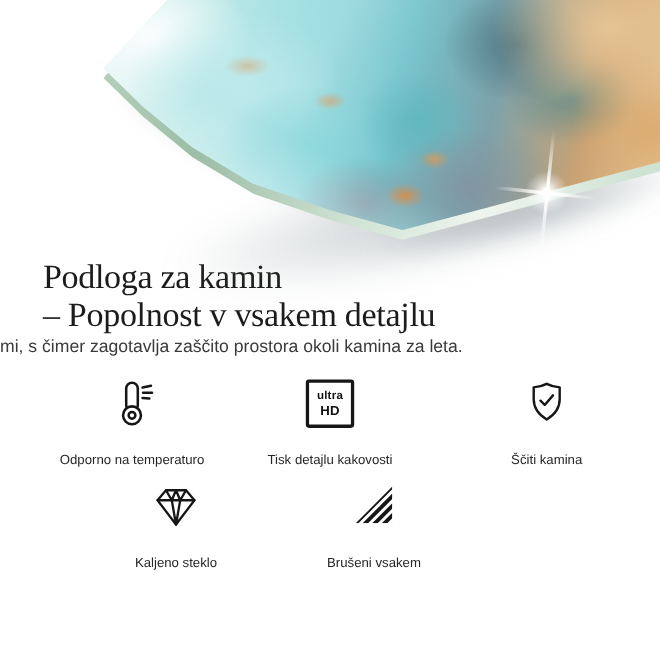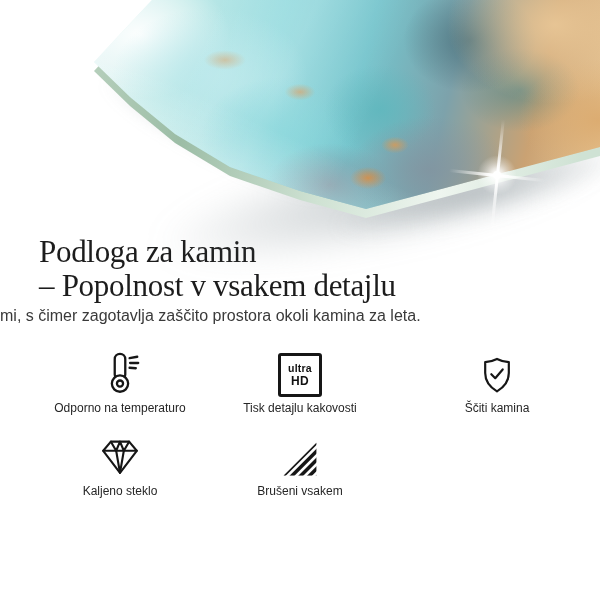--- a/index.html
+++ b/index.html
@@ -53,26 +53,26 @@
   
   .title{
     margin:5px 0 0 39px;font-family:"Liberation Serif",serif;font-weight:400;
     font-size:31px;line-height:34px;letter-spacing:-0.3px;color:#1c1c1c;
   }
   .title div{white-space:nowrap;}
   .desc{margin:4px 0 0 38px;font-size:13px;line-height:24.5px;color:#3a3a3a;}
   
   .features{position:relative;margin-top:20px;}
   .feat-row{display:flex;}
-  .feat-row + .feat-row{margin-top:12px;}
+  .feat-row + .feat-row{margin-top:12px;padding-left:40px;}
   .cell{width:180px;display:flex;flex-direction:column;align-items:center;}
   .cell.c1{margin-left:30px;}
   .cell.c3{margin-left:17px;}
-  .icon-wrap{height:52px;display:flex;align-items:flex-end;justify-content:center;color:#161616;}
-  .feat-label{margin-top:4px;font-size:12px;line-height:15px;color:#262626;text-align:center;}
+  .icon-wrap{height:52px;display:flex;align-items:flex-start;justify-content:center;color:#161616;}
+  .feat-label{margin-top:14px;font-size:12px;line-height:15px;color:#262626;text-align:center;}
   .uhd-box{
     width:38px;height:38px;border:3px solid #161616;border-radius:3px;
     display:flex;flex-direction:column;align-items:center;justify-content:center;line-height:1;color:#111;
   }
   .uhd-top{font-size:10.5px;font-weight:700;letter-spacing:0.2px;}
   .uhd-bottom{font-size:12px;font-weight:800;margin-top:1px;letter-spacing:0.3px;}
   svg{display:block;}
 </style>
 </head>
 <body>

